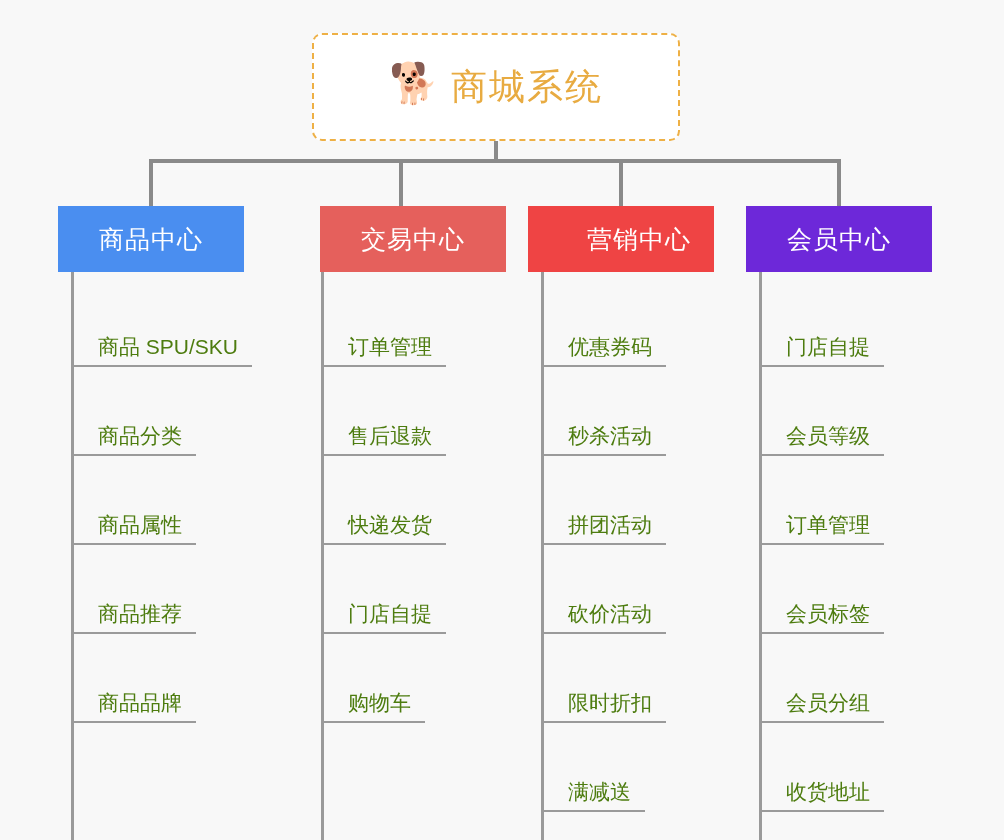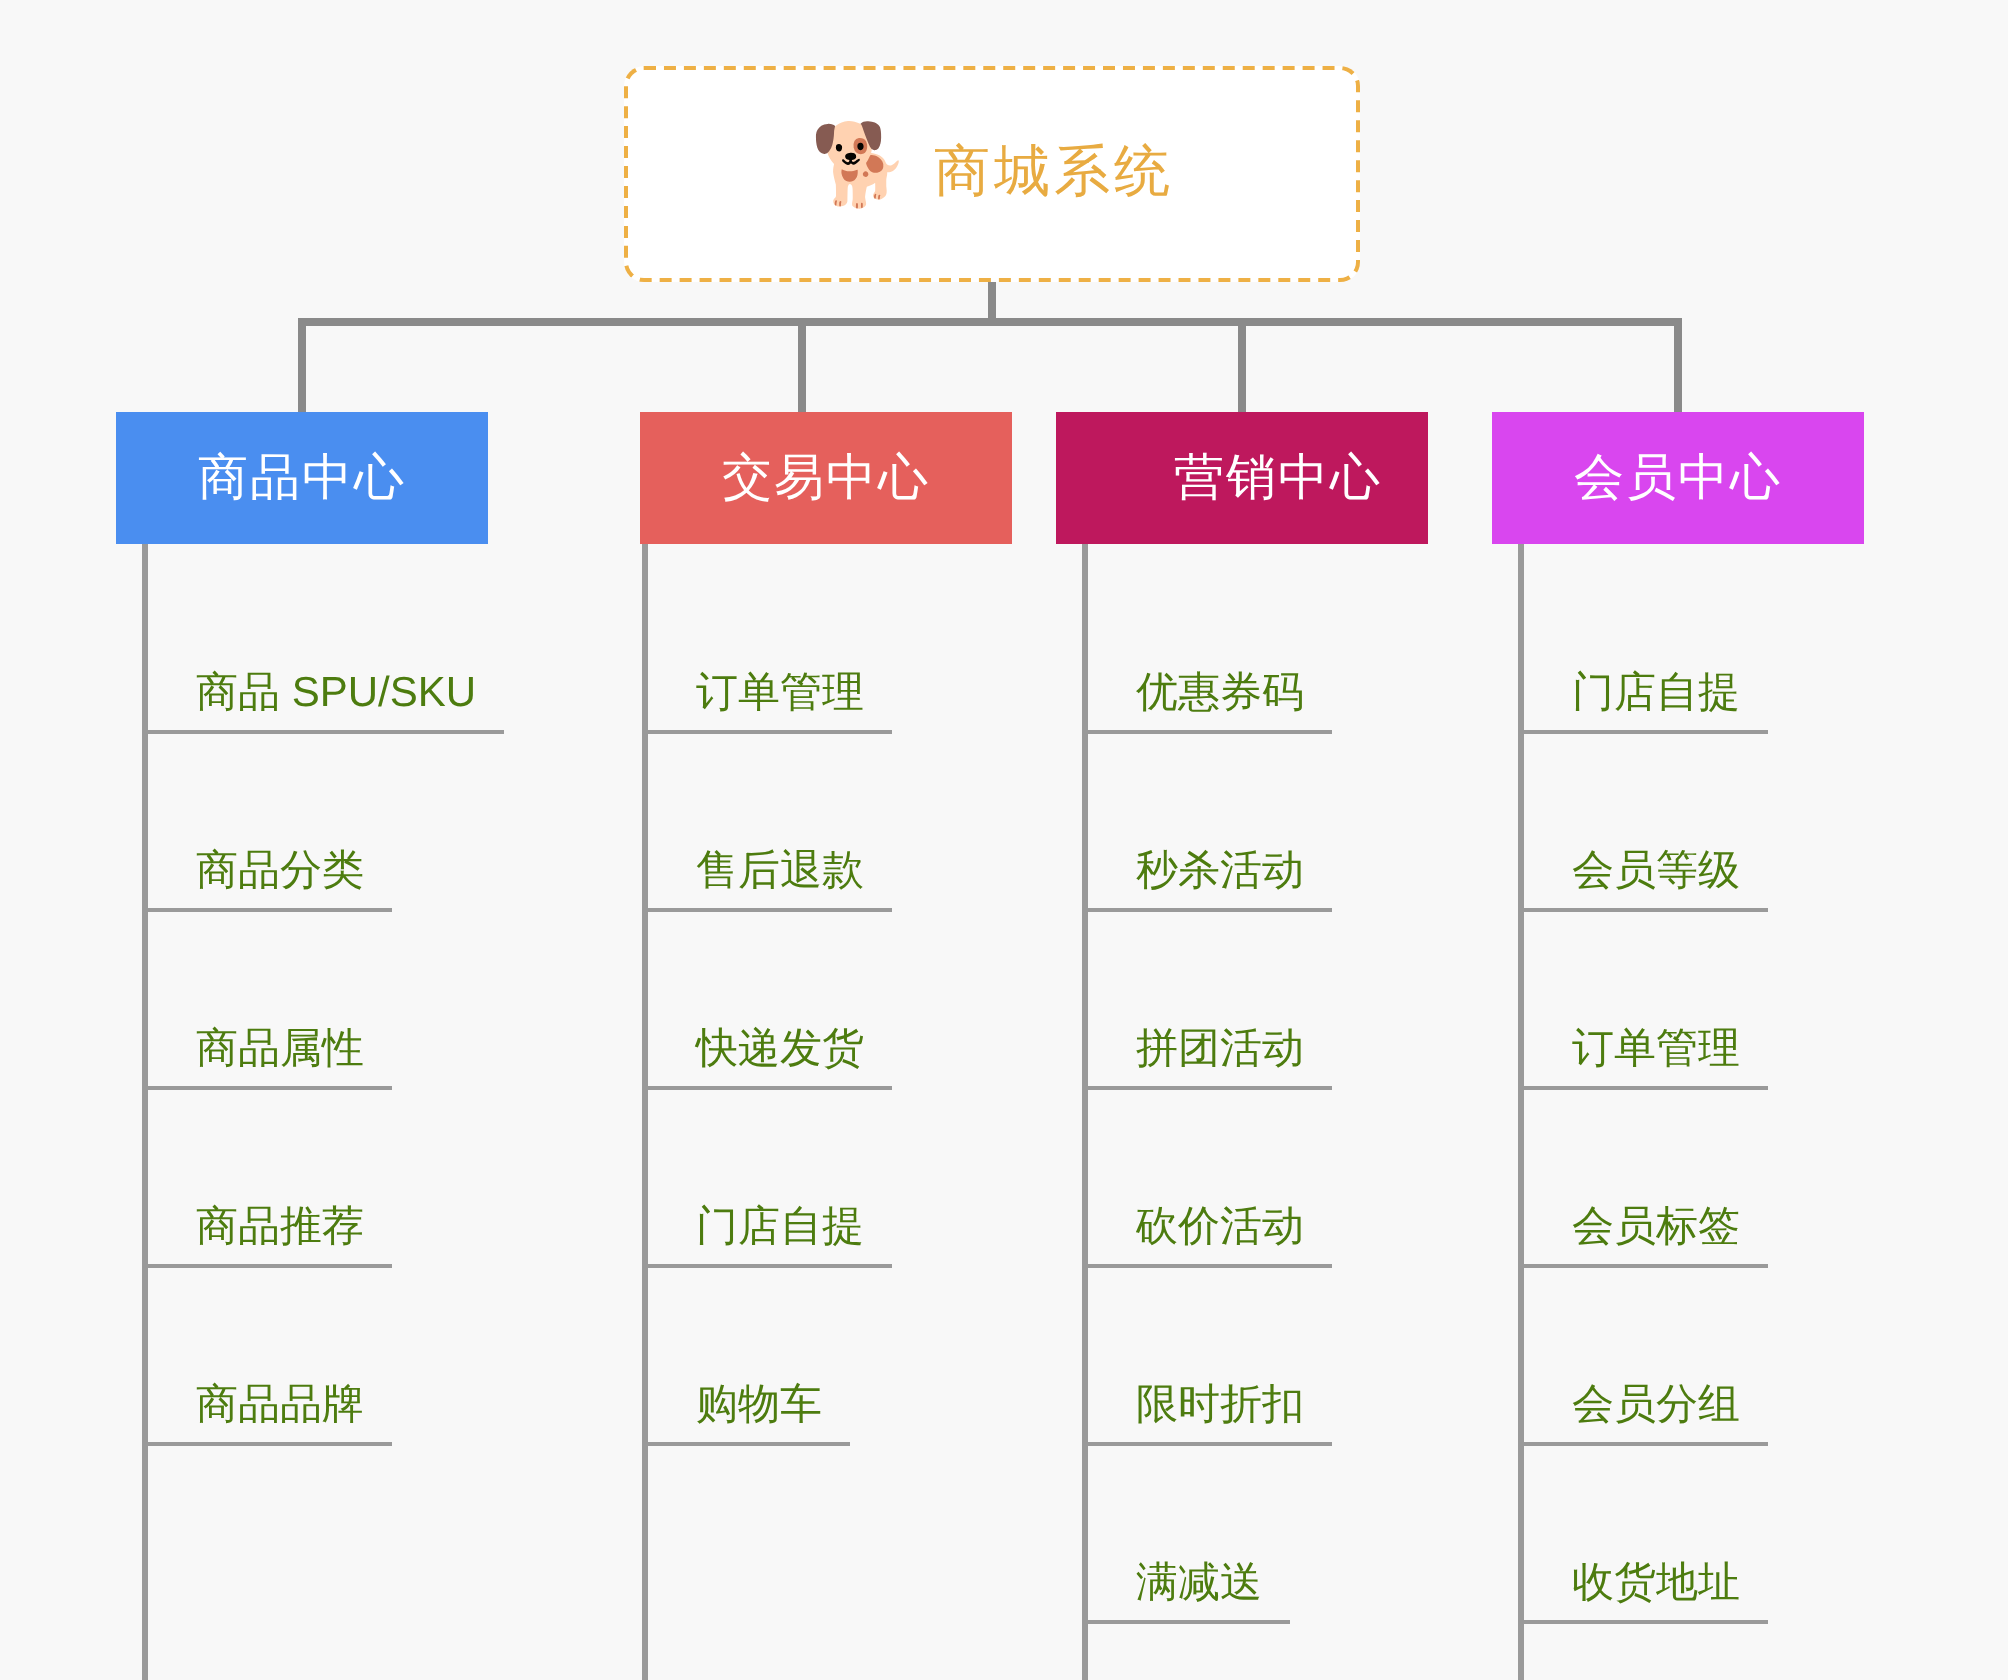--- a/index.html
+++ b/index.html
@@ -34,26 +34,25 @@
   }
   #root-icon {
     font-size: 40px;
     line-height: 1;
     display: block;
     width: 48px;
     height: 48px;
     text-align: center;
   }
   #root-title {
-    font-size: 28px;
+    font-size: 36px;
     color: #e8ab41;
     letter-spacing: 2px;
     white-space: nowrap;
     line-height: 1;
-    font-family: Liberation Serif, serif;
   }
 
   
   .conn {
     position: absolute;
     background: #8a8a8a;
   }
   .conn-v { width: 4px; }
   .conn-h { height: 4px; }
 
@@ -163,21 +162,21 @@
       <div class="leaf">
         <span class="leaf-inner">门店自提</span>
       </div>
       <div class="leaf">
         <span class="leaf-inner">购物车</span>
       </div>
     </div>
   </div>
 
   <div class="category" style="left:528px;">
-    <div class="cat-header" style="background:#be185d;padding-left:36px;">
+    <div class="cat-header" style="background:#ef4444;padding-left:36px;">
       <span>营销中心</span>
     </div>
     <div class="leaf-wrap">
       <div class="spine" style="height:594px;"></div>
       <div class="leaf">
         <span class="leaf-inner">优惠券码</span>
       </div>
       <div class="leaf">
         <span class="leaf-inner">秒杀活动</span>
       </div>
@@ -190,21 +189,21 @@
       <div class="leaf">
         <span class="leaf-inner">限时折扣</span>
       </div>
       <div class="leaf">
         <span class="leaf-inner">满减送</span>
       </div>
     </div>
   </div>
 
   <div class="category" style="left:746px;">
-    <div class="cat-header" style="background:#d946ef;justify-content:center;">
+    <div class="cat-header" style="background:#6d28d9;justify-content:center;">
       <span>会员中心</span>
     </div>
     <div class="leaf-wrap">
       <div class="spine" style="height:594px;"></div>
       <div class="leaf">
         <span class="leaf-inner">门店自提</span>
       </div>
       <div class="leaf">
         <span class="leaf-inner">会员等级</span>
       </div>

